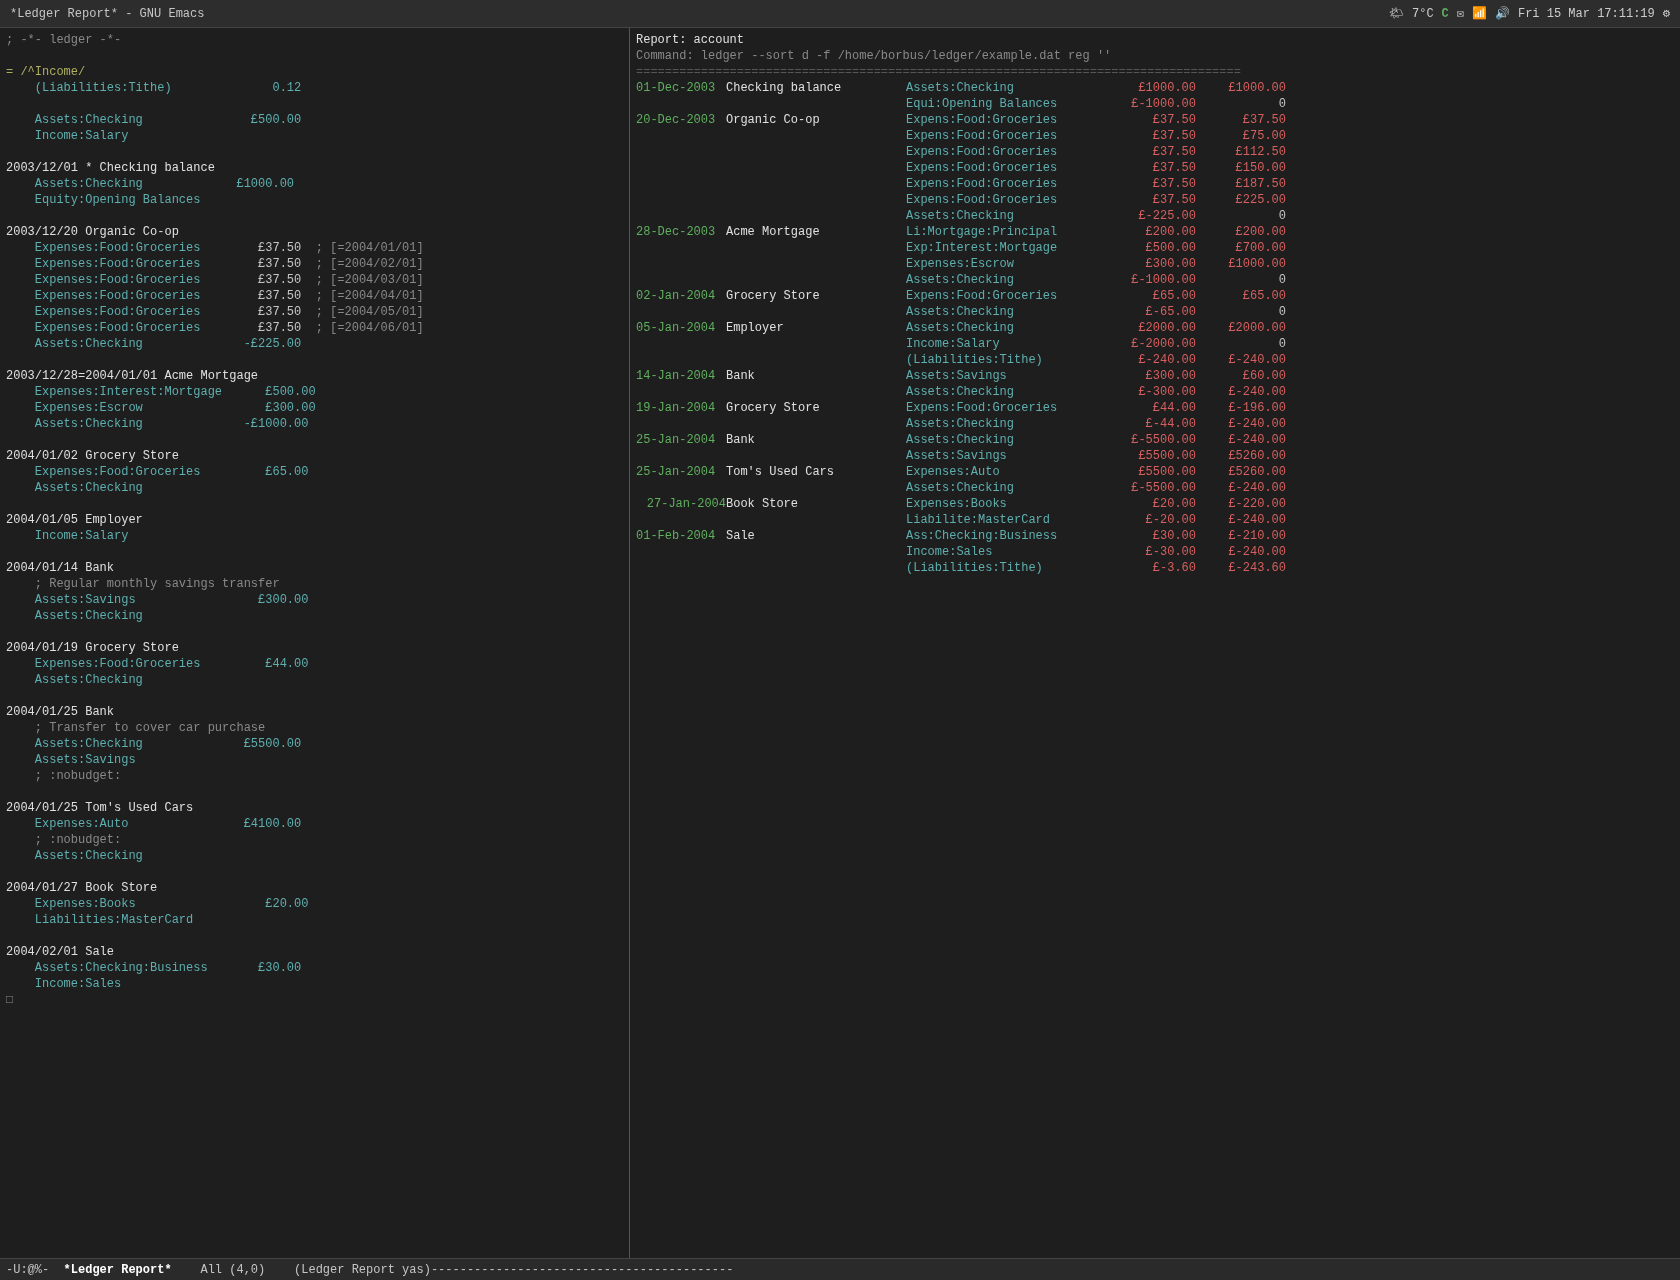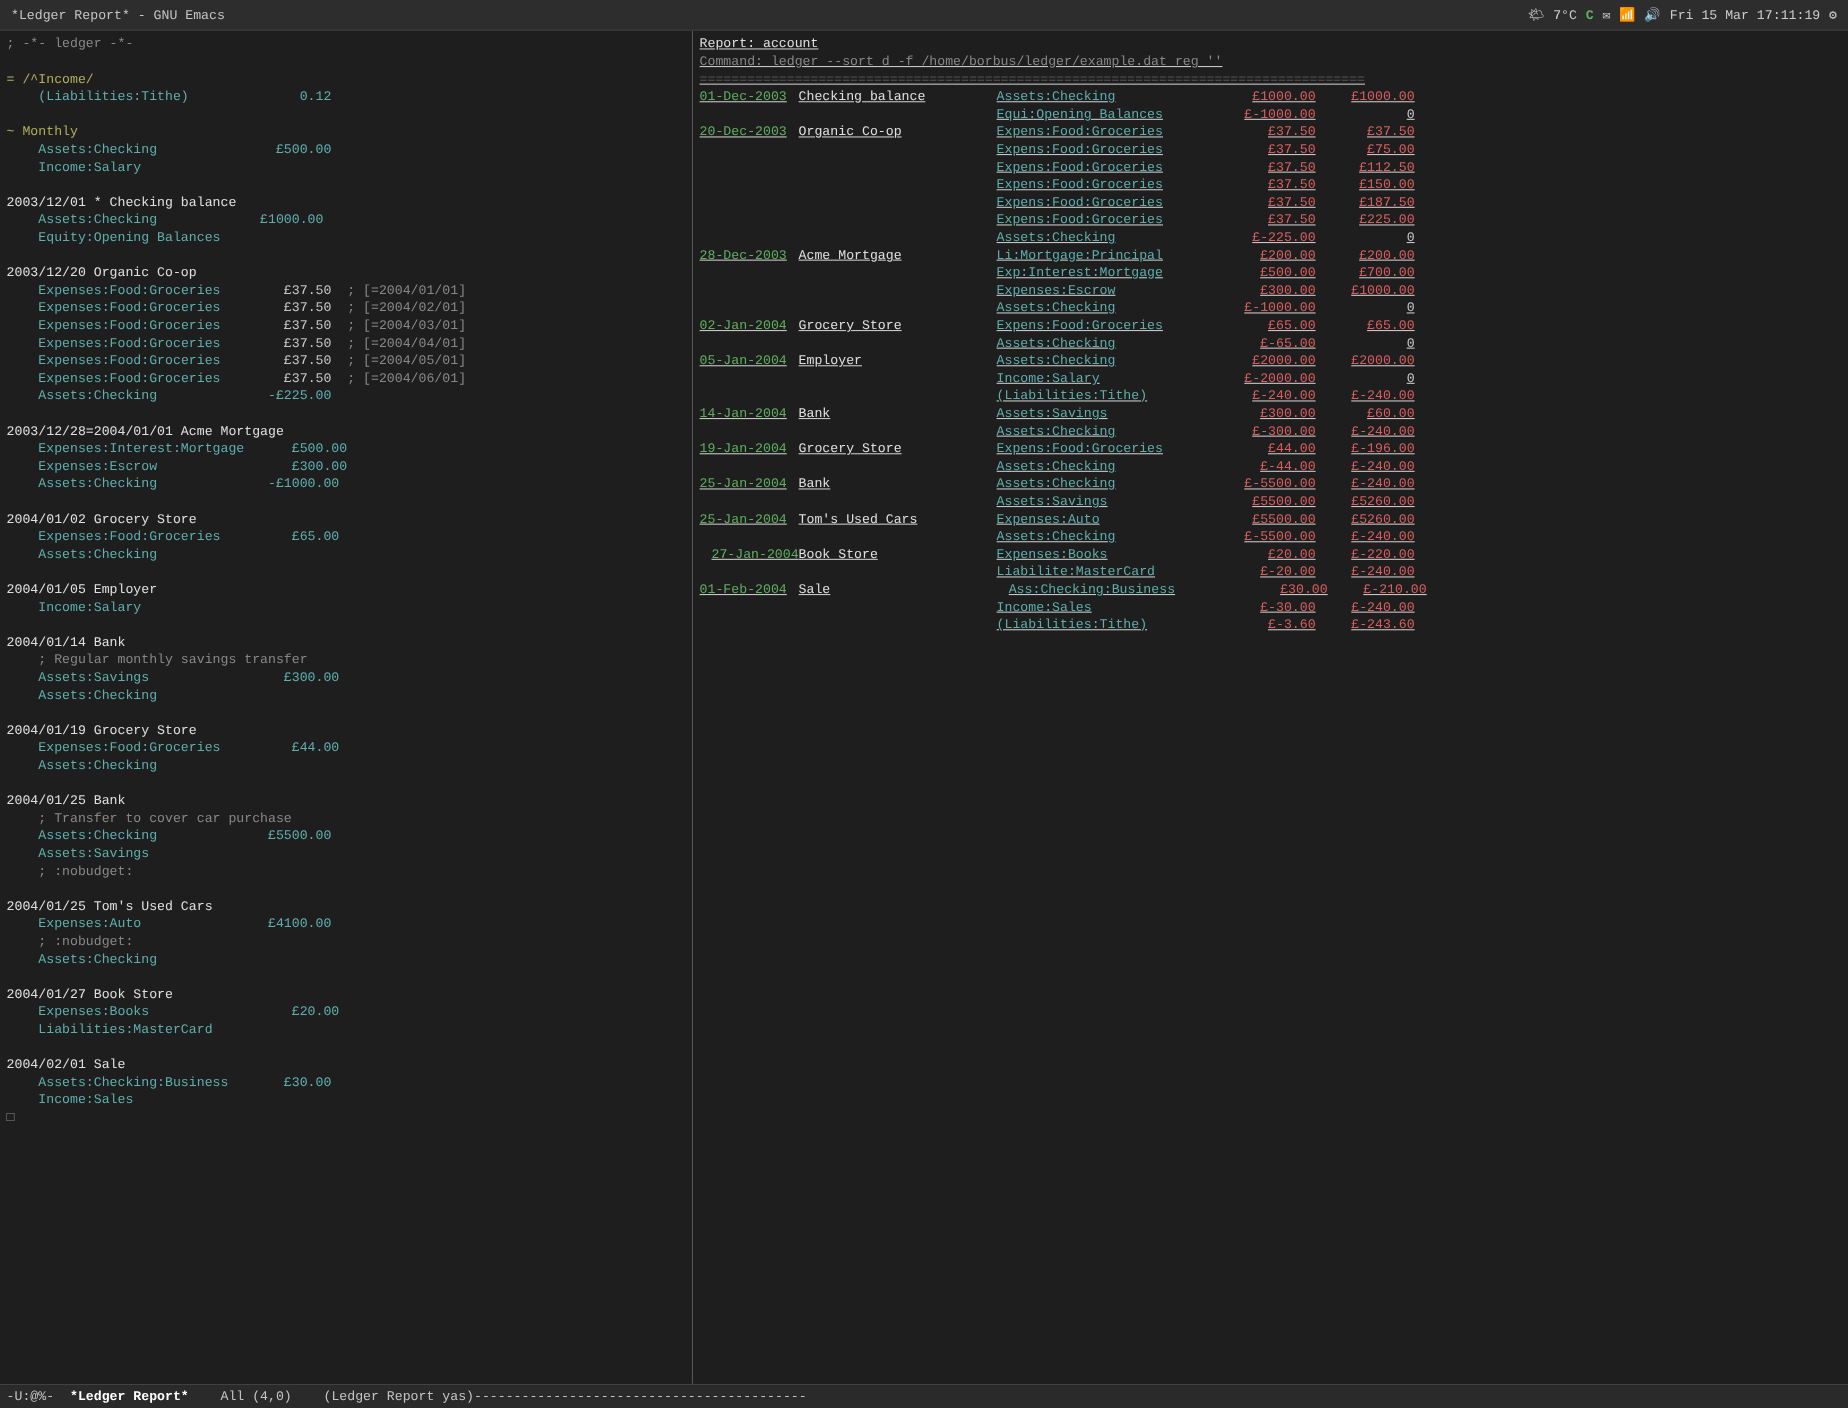--- a/index.html
+++ b/index.html
@@ -42,21 +42,20 @@
       overflow: hidden;
       padding: 4px 6px;
       color: #c5c5c5;
     }
     
     #right-pane {
       flex: 1;
       background: #1e1e1e;
       padding: 4px 6px;
       overflow: hidden;
-      text-decoration: underline;
     }
     
     #statusbar {
       height: 22px;
       background: #2a2a2a;
       display: flex;
       align-items: center;
       color: #c5c5c5;
       font-size: 12px;
       border-top: 1px solid #444;
@@ -112,21 +111,20 @@
 
 <div id="editor-area">
 
   <div id="left-pane">
     <div>
       <span class="line gray">; -*- ledger -*-</span>
       <span class="line">&nbsp;</span>
       <span class="line yellow">= /^Income/</span>
       <span class="line teal">    (Liabilities:Tithe)              0.12</span>
       <span class="line">&nbsp;</span>
-      <span class="line yellow">~ Monthly</span>
       <span class="line teal">    Assets:Checking               £500.00</span>
       <span class="line teal">    Income:Salary</span>
       <span class="line">&nbsp;</span>
       <span class="line white">2003/12/01 * Checking balance</span>
       <span class="line teal">    Assets:Checking             £1000.00</span>
       <span class="line teal">    Equity:Opening Balances</span>
       <span class="line">&nbsp;</span>
       <span class="line white">2003/12/20 Organic Co-op</span>
       <span class="line">    <span class="teal">Expenses:Food:Groceries</span>        £37.50  <span class="gray">; [=2004/01/01]</span></span>
       <span class="line">    <span class="teal">Expenses:Food:Groceries</span>        £37.50  <span class="gray">; [=2004/02/01]</span></span>
@@ -389,21 +387,21 @@
         <span style="width:90px; display:inline-block;"></span>
         <span style="width:180px; display:inline-block;"></span>
         <span style="color:#5fafaf; width:200px; display:inline-block;">Liabilite:MasterCard</span>
         <span style="color:#d75f5f; width:90px; text-align:right; display:inline-block;">£-20.00</span>
         <span style="color:#d75f5f; width:90px; text-align:right; display:inline-block;">£-240.00</span>
       </div>
 
       <div class="report-line">
         <span style="color:#5faf5f; width:90px; display:inline-block;">01-Feb-2004</span>
         <span style="color:#e0e0e0; width:180px; display:inline-block;">Sale</span>
-        <span style="color:#5fafaf; width:200px; display:inline-block;margin-left:11px;">Ass:Checking:Business</span>
+        <span style="color:#5fafaf; width:200px; display:inline-block;">Ass:Checking:Business</span>
         <span style="color:#d75f5f; width:90px; text-align:right; display:inline-block;">£30.00</span>
         <span style="color:#d75f5f; width:90px; text-align:right; display:inline-block;">£-210.00</span>
       </div>
       <div class="report-line">
         <span style="width:90px; display:inline-block;"></span>
         <span style="width:180px; display:inline-block;"></span>
         <span style="color:#5fafaf; width:200px; display:inline-block;">Income:Sales</span>
         <span style="color:#d75f5f; width:90px; text-align:right; display:inline-block;">£-30.00</span>
         <span style="color:#d75f5f; width:90px; text-align:right; display:inline-block;">£-240.00</span>
       </div>

